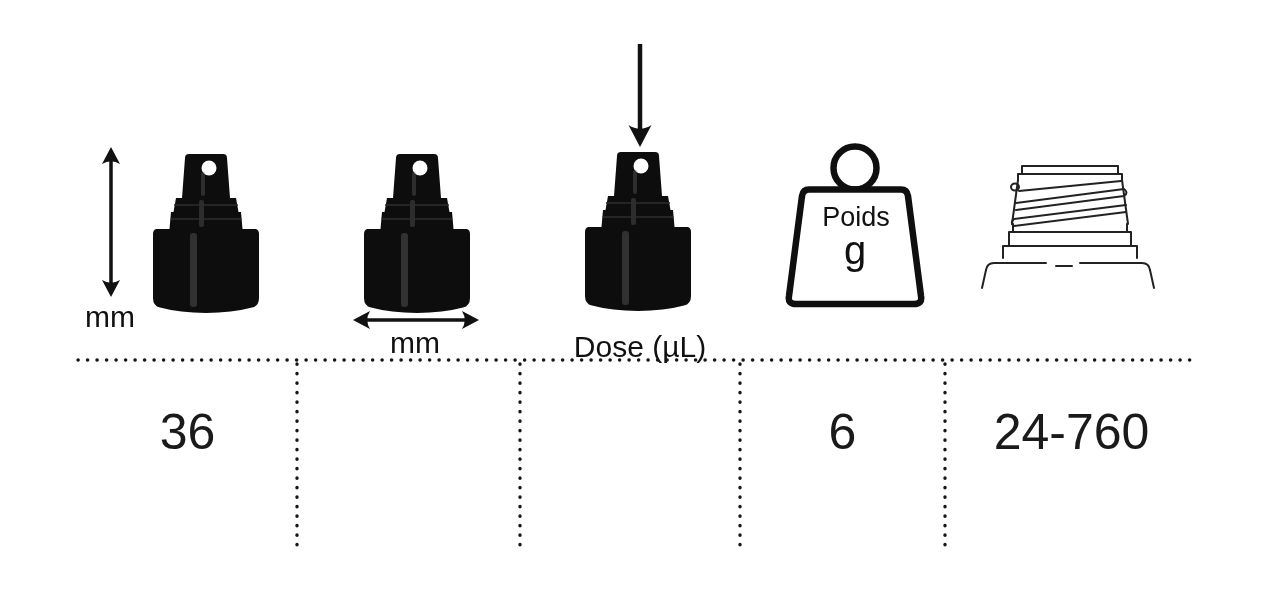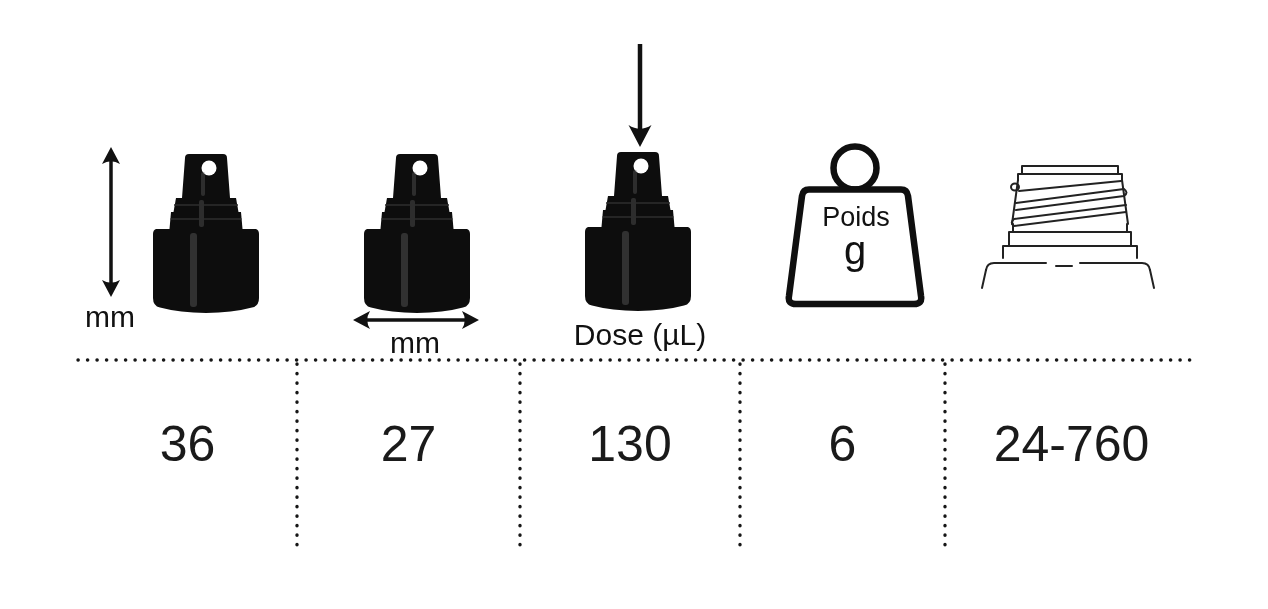--- a/index.html
+++ b/index.html
@@ -6,21 +6,21 @@
   .stage{
     position:relative;width:1268px;height:609px;background:#ffffff;
     font-family:"Liberation Sans", sans-serif;overflow:hidden;color:#111;
   }
   .abs{position:absolute;}
   .unit-label{
     position:absolute;font-size:30px;line-height:34px;color:#111;
     text-align:center;white-space:nowrap;
   }
   .value-cell{
-    position:absolute;top:412px;height:64px;line-height:64px;
+    position:absolute;top:400px;height:64px;line-height:64px;
     font-size:50px;color:#1a1a1a;text-align:center;white-space:nowrap;
   }
   .dotline{stroke:#161616;stroke-width:3.4;stroke-dasharray:0.2 9.3;stroke-linecap:round;}
   svg text{font-family:"Liberation Sans", sans-serif;}
   .hidden-defs{position:absolute;width:0;height:0;overflow:hidden;}
 </style>
 </head>
 <body>
 
 <div class="stage">
@@ -60,21 +60,21 @@
   </svg>
   <div class="unit-label" style="left:380px;top:326px;width:70px">mm</div>
 
   <svg class="abs" style="left:625px;top:42px" width="30" height="106" viewBox="0 0 30 106">
     <path d="M15,2 L15,88" stroke="#111" stroke-width="4.5" fill="none"></path>
     <path d="M15,105 L3.5,83 Q15,90.5 26.5,83 Z" fill="#111"></path>
   </svg>
   <svg class="abs" style="left:584px;top:151px" width="108" height="160">
     <use href="#cap-symbol"></use>
   </svg>
-  <div class="unit-label" style="left:555px;top:318px;width:170px">Dose (µL)</div>
+  <div class="unit-label" style="left:555px;top:330px;width:170px">Dose (µL)</div>
 
   <svg class="abs" style="left:770px;top:138px" width="170" height="175" viewBox="0 0 170 175">
     <circle cx="85" cy="30" r="21.5" fill="none" stroke="#0f0f0f" stroke-width="6.5"></circle>
     <path d="M39,51.5 L131,51.5 Q137,51.5 138,58 L151,158 Q152.5,166 144,166 L26,166 Q17.5,166 19,158 L32,58 Q33,51.5 39,51.5 Z" fill="#ffffff" stroke="#0f0f0f" stroke-width="6.5" stroke-linejoin="round"></path>
     <text x="86" y="88" font-size="27" text-anchor="middle" fill="#111">Poids</text>
     <text x="85" y="126" font-size="40" text-anchor="middle" fill="#111">g</text>
   </svg>
 
   <svg class="abs" style="left:976px;top:160px" width="184" height="130" viewBox="0 0 184 130" fill="none" stroke="#222" stroke-width="2" stroke-linecap="round">
     <path d="M46,6 H142 M46,6 V14 M142,6 V14"></path>
@@ -95,18 +95,16 @@
 
   <svg class="abs" style="left:0;top:0" width="1268" height="609" viewBox="0 0 1268 609">
     <line class="dotline" x1="78" y1="360" x2="1198" y2="360"></line>
     <line class="dotline" x1="297" y1="364" x2="297" y2="547"></line>
     <line class="dotline" x1="520" y1="364" x2="520" y2="547"></line>
     <line class="dotline" x1="740" y1="364" x2="740" y2="547"></line>
     <line class="dotline" x1="945" y1="364" x2="945" y2="547"></line>
   </svg>
 
   <div class="value-cell" style="left:78px;width:219px">36</div>
-  <div class="value-cell" style="left:297px;width:223px">27</div>
-  <div class="value-cell" style="left:520px;width:220px">130</div>
   <div class="value-cell" style="left:740px;width:205px">6</div>
   <div class="value-cell" style="left:945px;width:253px">24-760</div>
 
 </div>
 
 </body></html>

